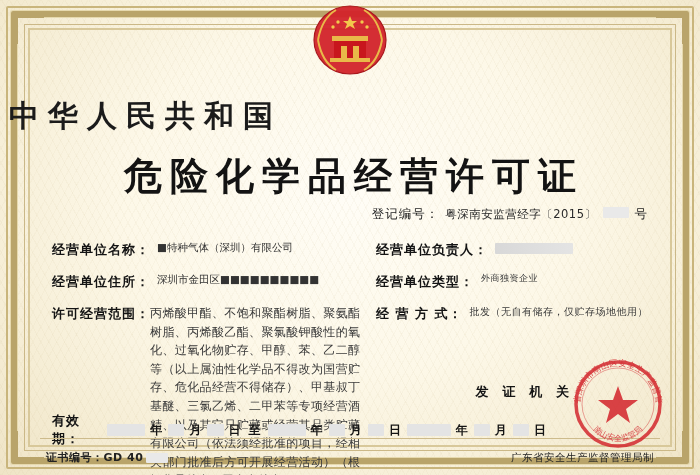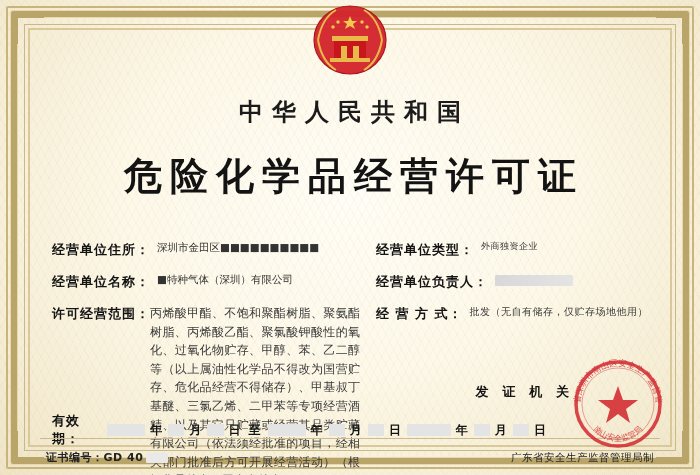--- a/index.html
+++ b/index.html
@@ -76,23 +76,23 @@
     height: 78px;
     z-index: 5;
   }
 
   
   .title-cn {
     position: absolute;
     top: 96px;
     left: 0;
     width: 100%;
-    text-align: center;
+    text-align: left;
     font-family: "DejaVu Serif", "Liberation Serif", serif;
-    font-size: 24px;
+    font-size: 30px;
     letter-spacing: 9px;
     color: #1b1b1b;
     font-weight: bold;
     text-indent: 9px;
   }
   .title-main {
     position: absolute;
     top: 151px;
     left: 0;
     width: 100%;
@@ -300,41 +300,47 @@
         <circle cx="25" cy="27" r="1.7" fill="#f2c94c"></circle>
         <circle cx="54" cy="22" r="1.7" fill="#f2c94c"></circle>
         <circle cx="59" cy="27" r="1.7" fill="#f2c94c"></circle>
       </g>
     </svg>
   </div>
 
   <div class="title-cn">中华人民共和国</div>
   <div class="title-main">危险化学品经营许可证</div>
 
+  <div class="reg-line">
+    <span class="reg-label">登记编号：</span>
+    <span class="reg-value">粤深南安监营经字〔2015〕</span>
+    <span class="redact" style="width:26px;height:11px;"></span>
+    <span class="reg-label">号</span>
+  </div>
 
   <div class="fields">
+    <div class="row">
+      <div class="col-left">
+        <span class="lbl">经营单位名称：</span>
+        <span class="val">■特种气体（深圳）有限公司</span>
+      </div>
+      <div class="col-right">
+        <span class="lbl">经营单位负责人：</span>
+        <span class="val"><span class="blurline" style="width:78px;"></span></span>
+      </div>
+    </div>
+
     <div class="row">
       <div class="col-left">
         <span class="lbl">经营单位住所：</span>
         <span class="val">深圳市金田区■■■■■■■■■■</span>
       </div>
       <div class="col-right">
         <span class="lbl">经营单位类型：</span>
         <span class="val type-text">外商独资企业</span>
-      </div>
-    </div>
-
-    <div class="row">
-      <div class="col-left">
-        <span class="lbl">经营单位名称：</span>
-        <span class="val">■特种气体（深圳）有限公司</span>
-      </div>
-      <div class="col-right">
-        <span class="lbl">经营单位负责人：</span>
-        <span class="val"><span class="blurline" style="width:78px;"></span></span>
       </div>
     </div>
 
     <div class="row">
       <div class="col-left">
         <span class="lbl">许可经营范围：</span>
         <span class="scope-text">丙烯酸甲酯、不饱和聚酯树脂、聚氨酯树脂、丙烯酸乙酯、聚氯酸钾酸性的氧化、过氧化物贮存、甲醇、苯、乙二醇等（以上属油性化学品不得改为国营贮存、危化品经营不得储存）、甲基叔丁基醚、三氯乙烯、二甲苯等专项经营酒精、以及其它只贮藏或经营其品类贮藏有限公司（依法须经批准的项目，经相关部门批准后方可开展经营活动）（根据化品储存、无自有储存）。</span>
       </div>
       <div class="col-right">
         <span class="lbl">经 营 方 式：</span>

